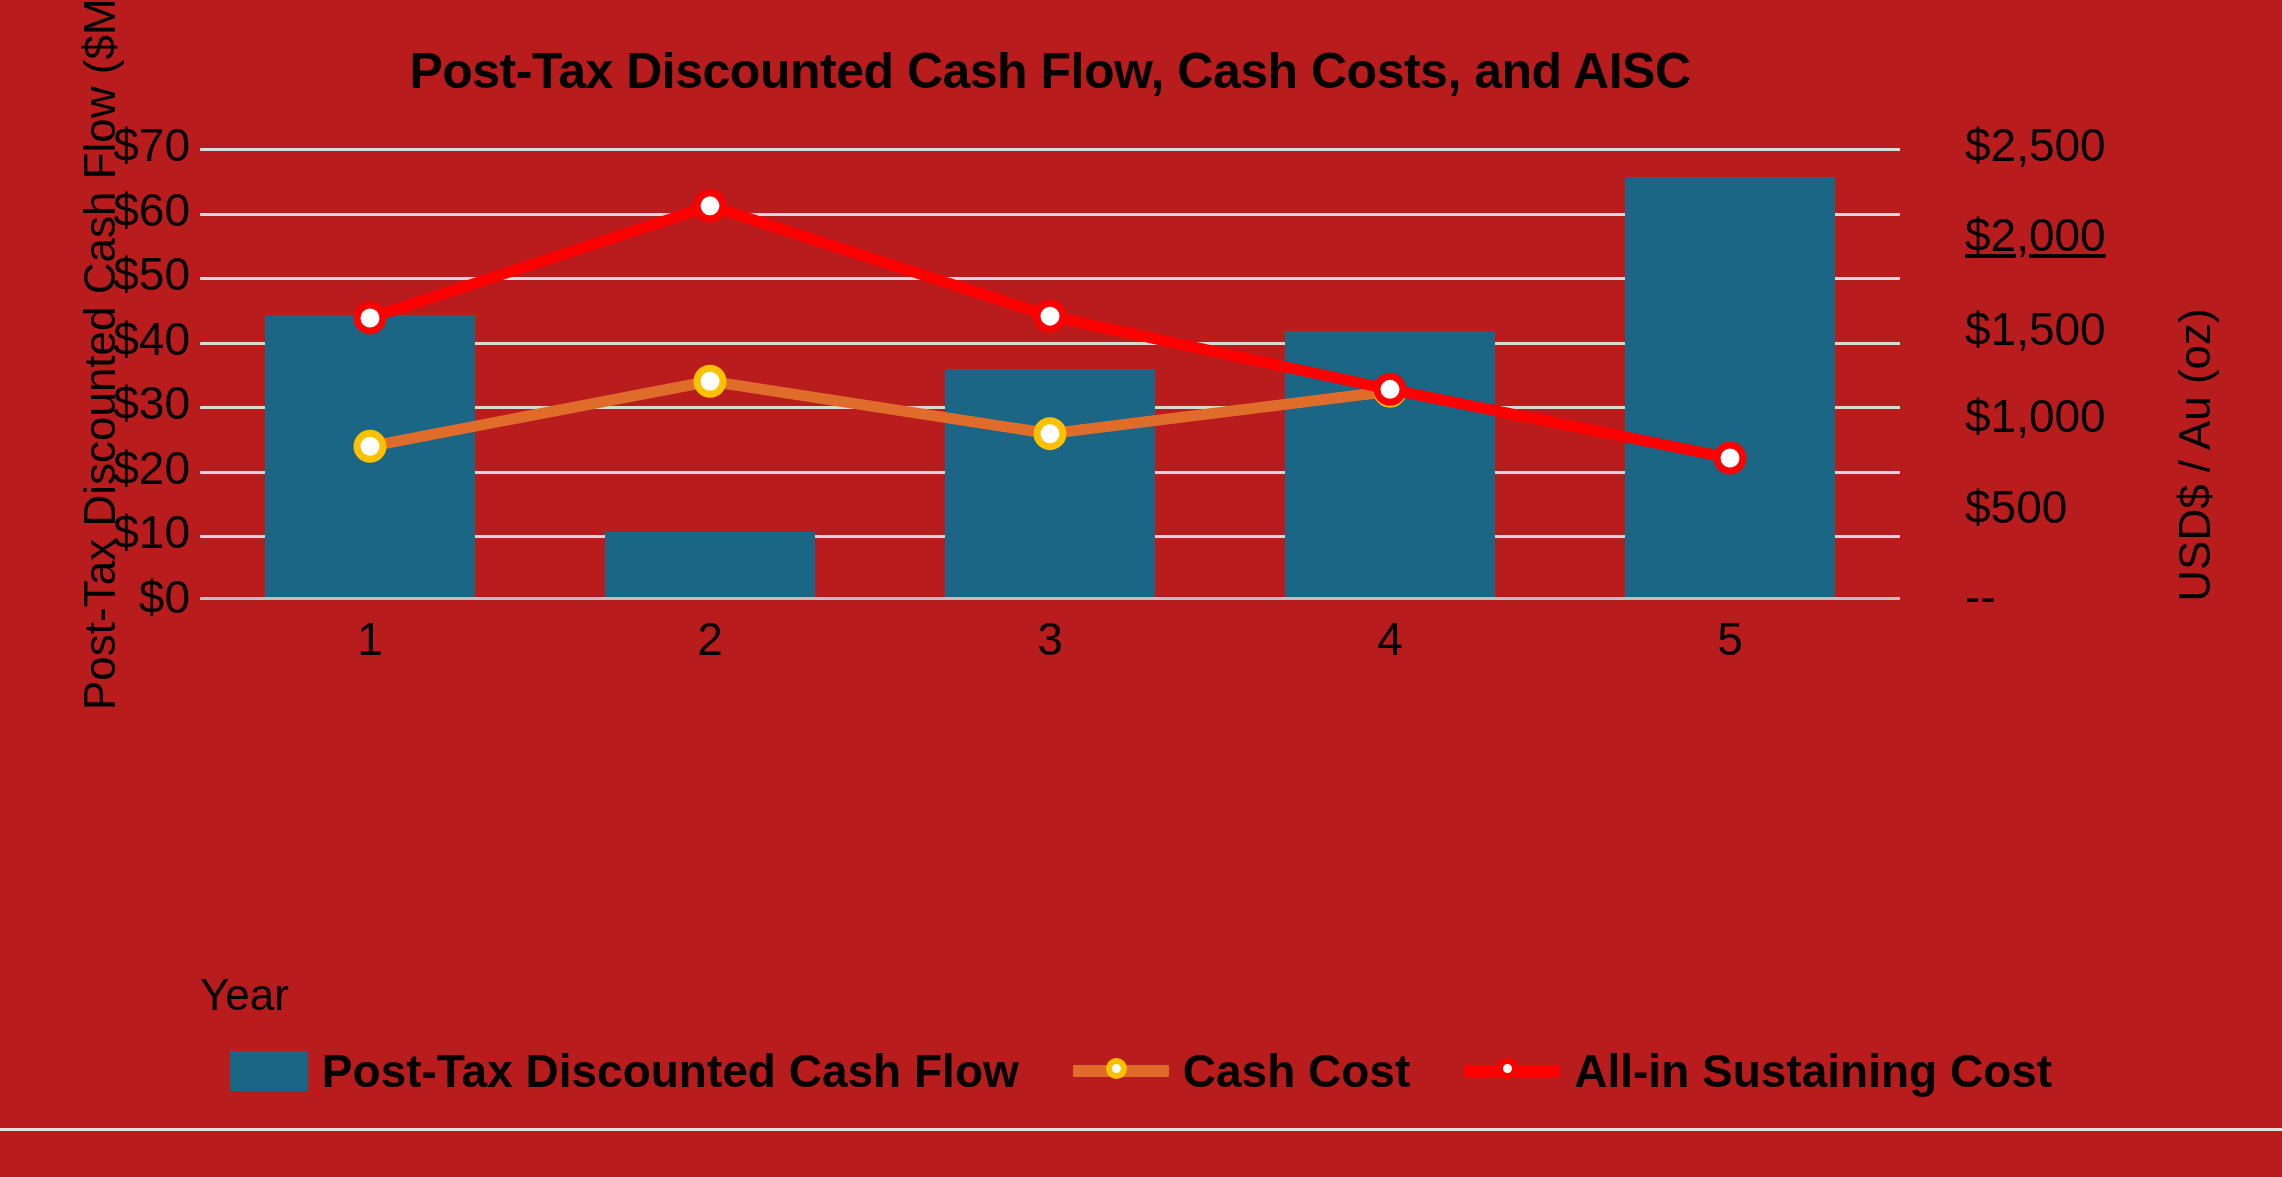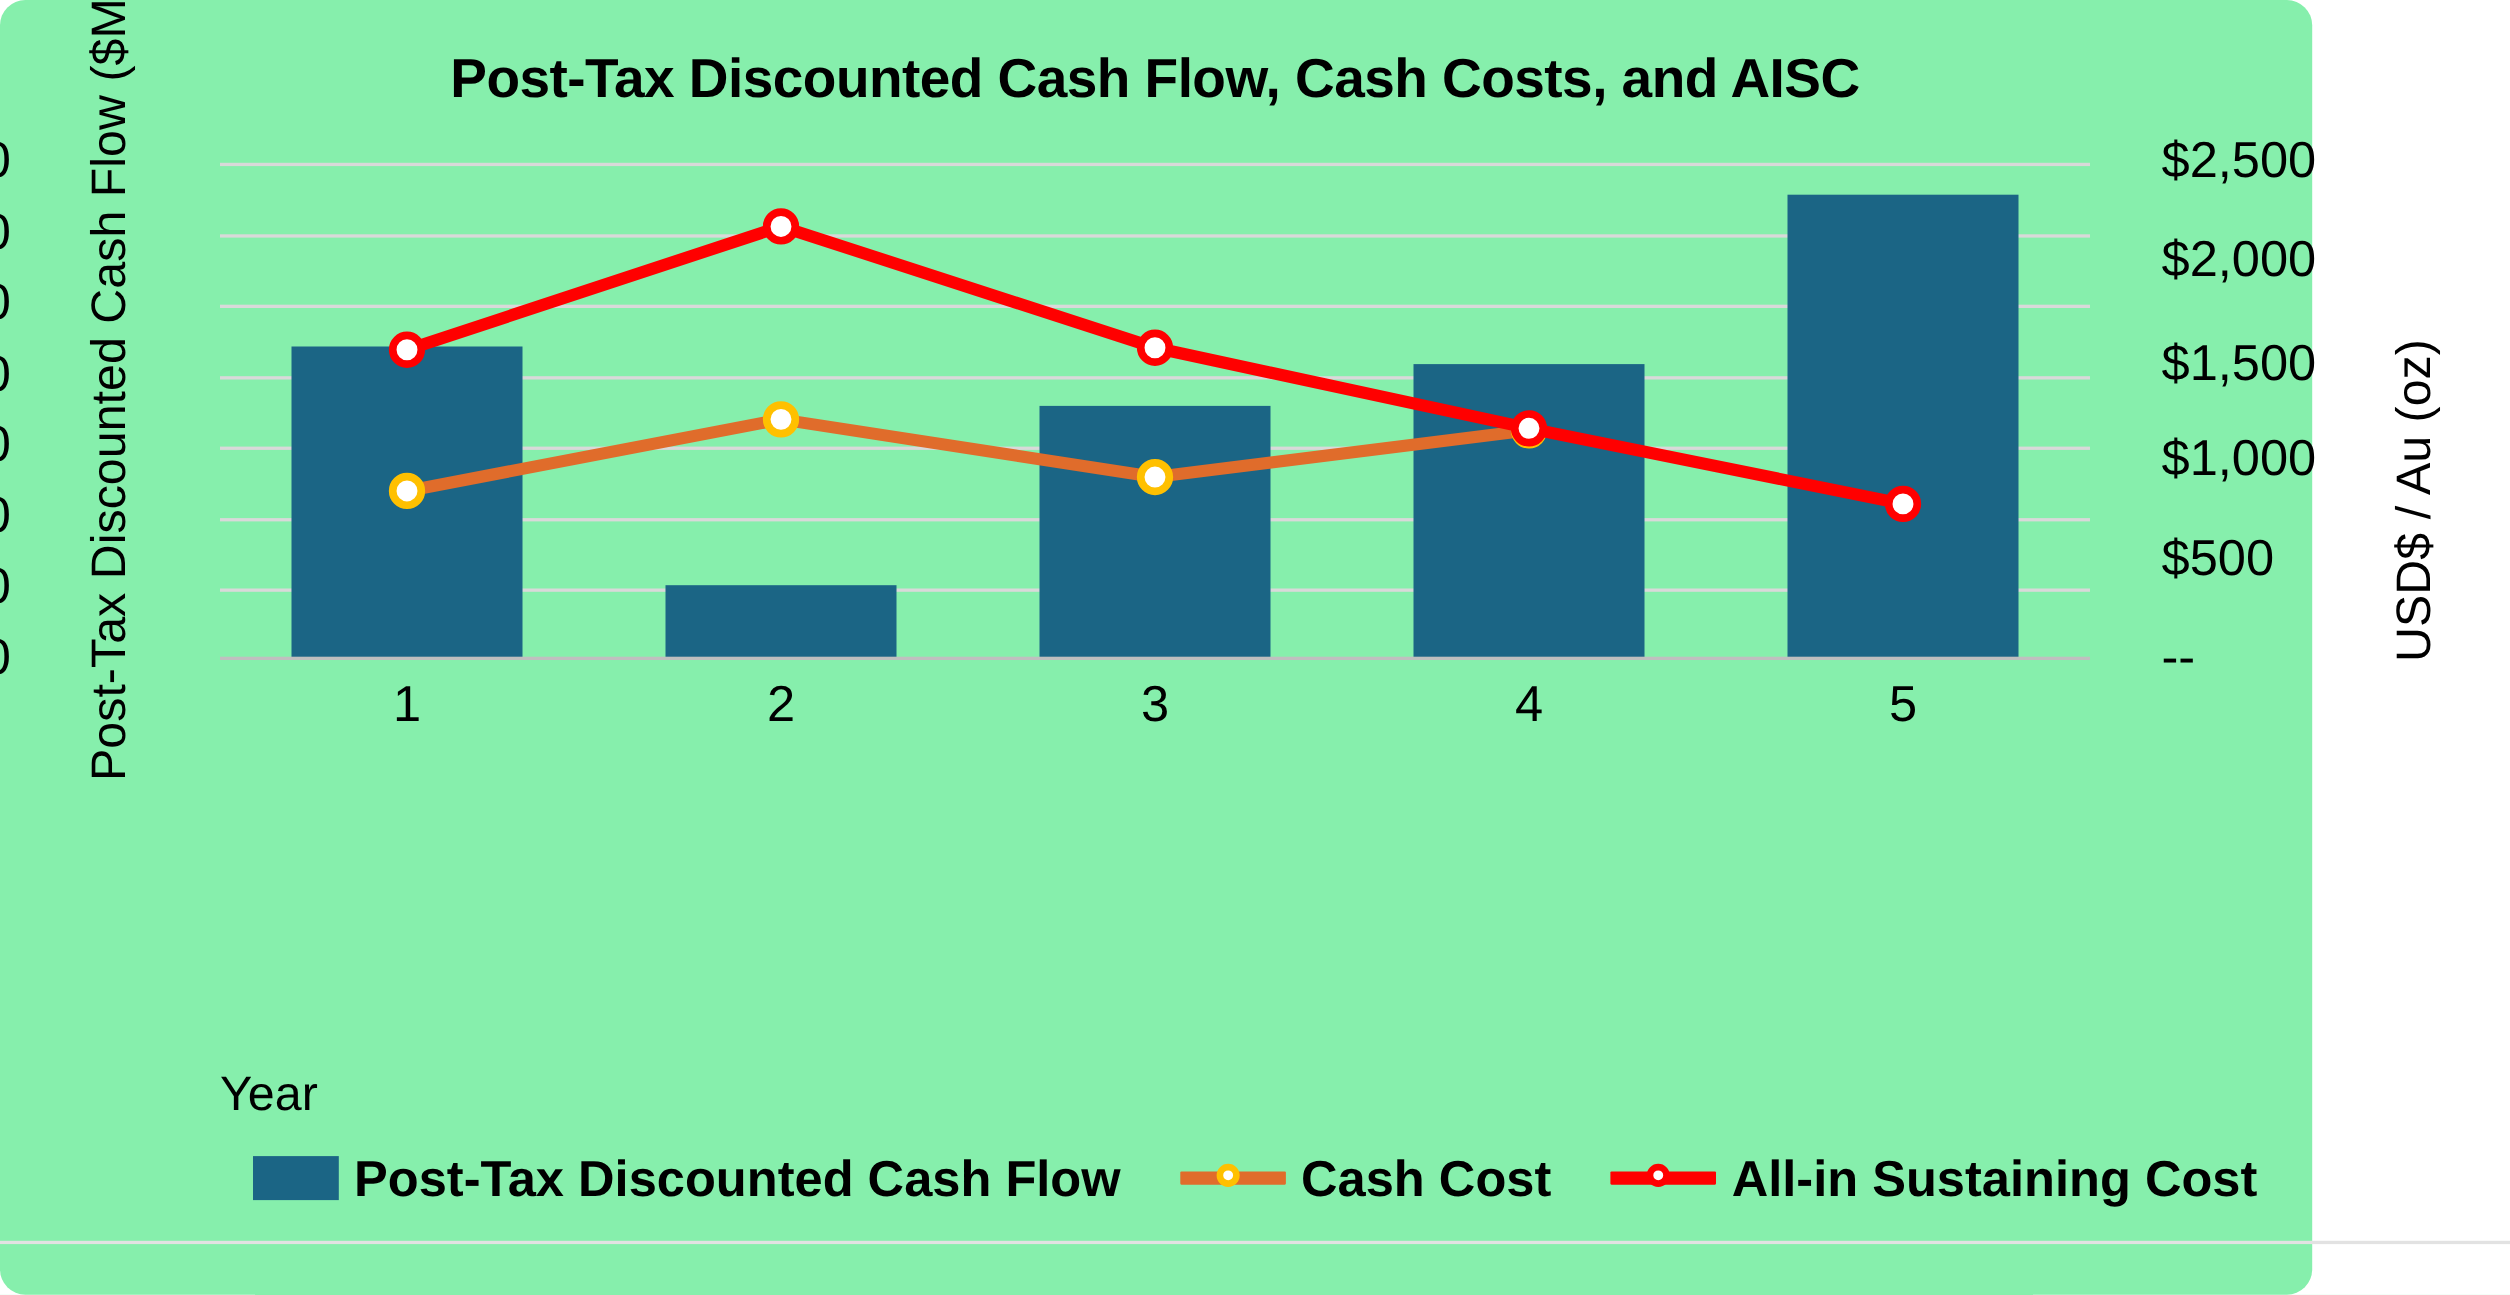--- a/index.html
+++ b/index.html
@@ -9,24 +9,23 @@
   body {
     width: 2282px; height: 1177px;
     font-family: "Liberation Sans", "DejaVu Sans", sans-serif;
     color: #000000;
     overflow: hidden;
     position: relative;
   }
   #chart-root {
     position: absolute;
     left: 0; top: 0;
-    width: 2102px; height: 1177px;
-    background: #86efac;
+    width: 2282px; height: 1177px;
+    background: #b91c1c;
     box-sizing: border-box;
-    border-radius: 23px;
   }
   
   #chart-title {
     position: absolute;
     left: 0; top: 42px;
     width: 2100px;
     text-align: center;
     font-size: 50px;
     font-weight: bold;
     letter-spacing: -0.5px;
@@ -194,21 +193,21 @@
       <div class="y-left-tick" style="top: 311.714px;">$40</div>
       <div class="y-left-tick" style="top: 247.143px;">$50</div>
       <div class="y-left-tick" style="top: 182.571px;">$60</div>
       <div class="y-left-tick" style="top: 118px;">$70</div>
     </div>
   <div id="y-right-ticks">
       <div class="y-right-tick" style="top: 570px;">--</div>
       <div class="y-right-tick" style="top: 479.6px;">$500</div>
       <div class="y-right-tick" style="top: 389.2px;">$1,000</div>
       <div class="y-right-tick" style="top: 302px;">$1,500</div>
-      <div class="y-right-tick" style="top: 208.4px;">$2,000</div>
+      <div class="y-right-tick" style="top: 208.4px; text-decoration: underline;">$2,000</div>
       <div class="y-right-tick" style="top: 118px;">$2,500</div>
     </div>
   <div id="x-ticks">
       <div class="x-tick" style="left: 200px;">1</div>
       <div class="x-tick" style="left: 540px;">2</div>
       <div class="x-tick" style="left: 880px;">3</div>
       <div class="x-tick" style="left: 1220px;">4</div>
       <div class="x-tick" style="left: 1560px;">5</div>
     </div>
 

